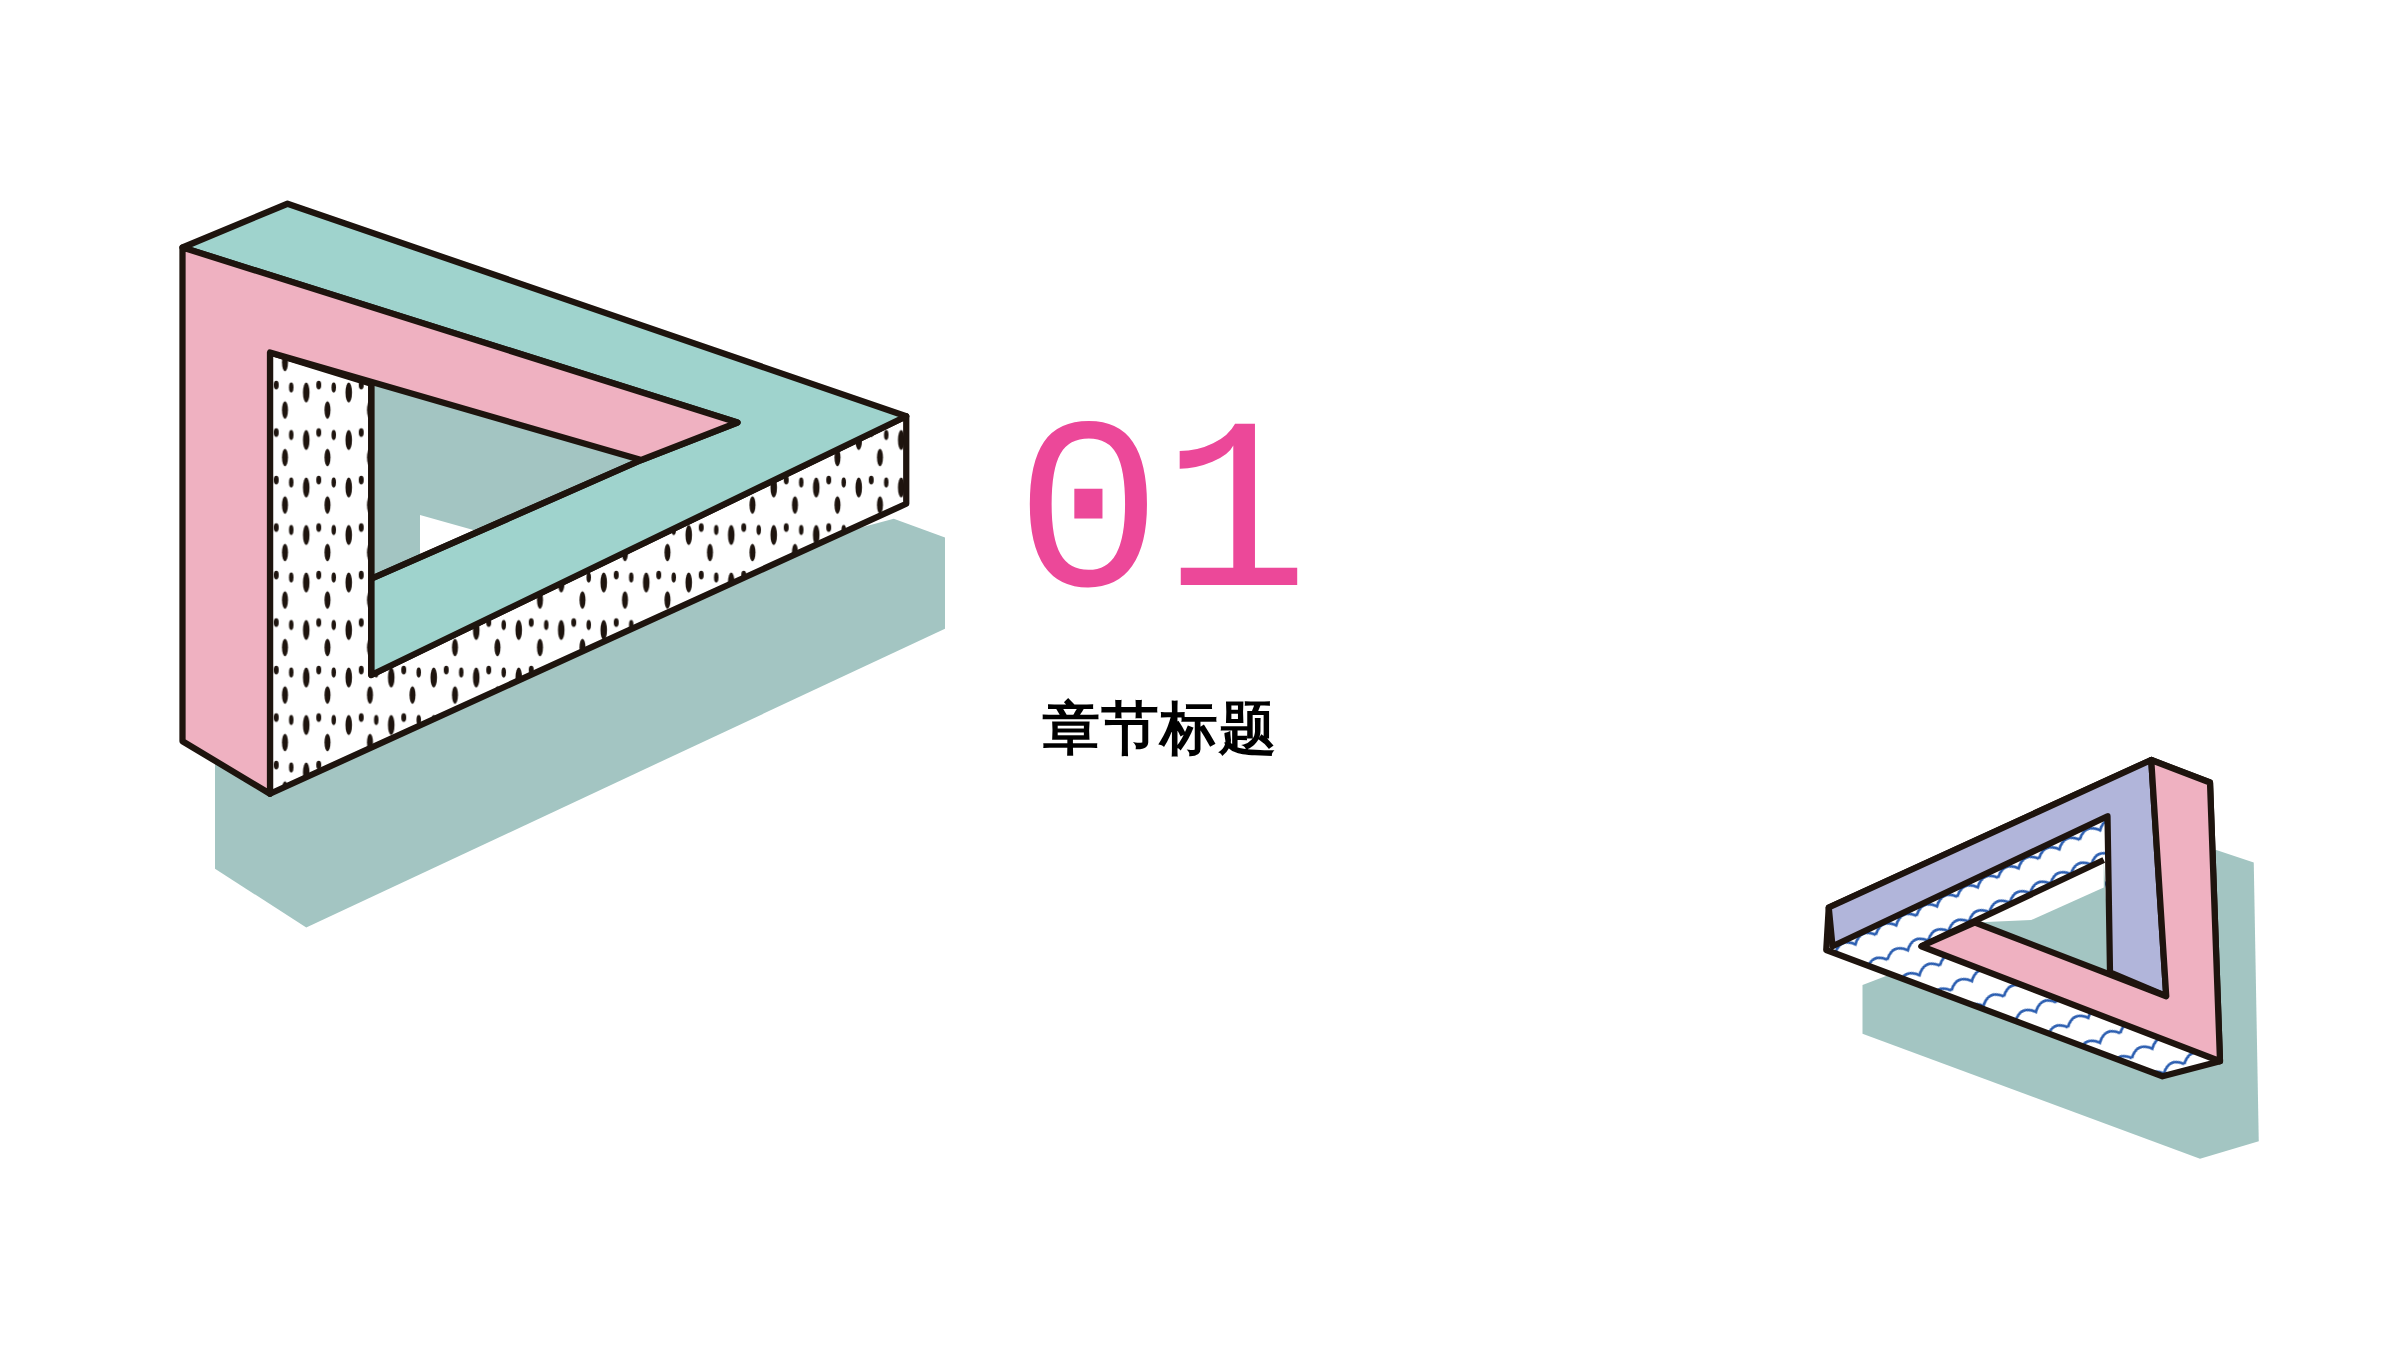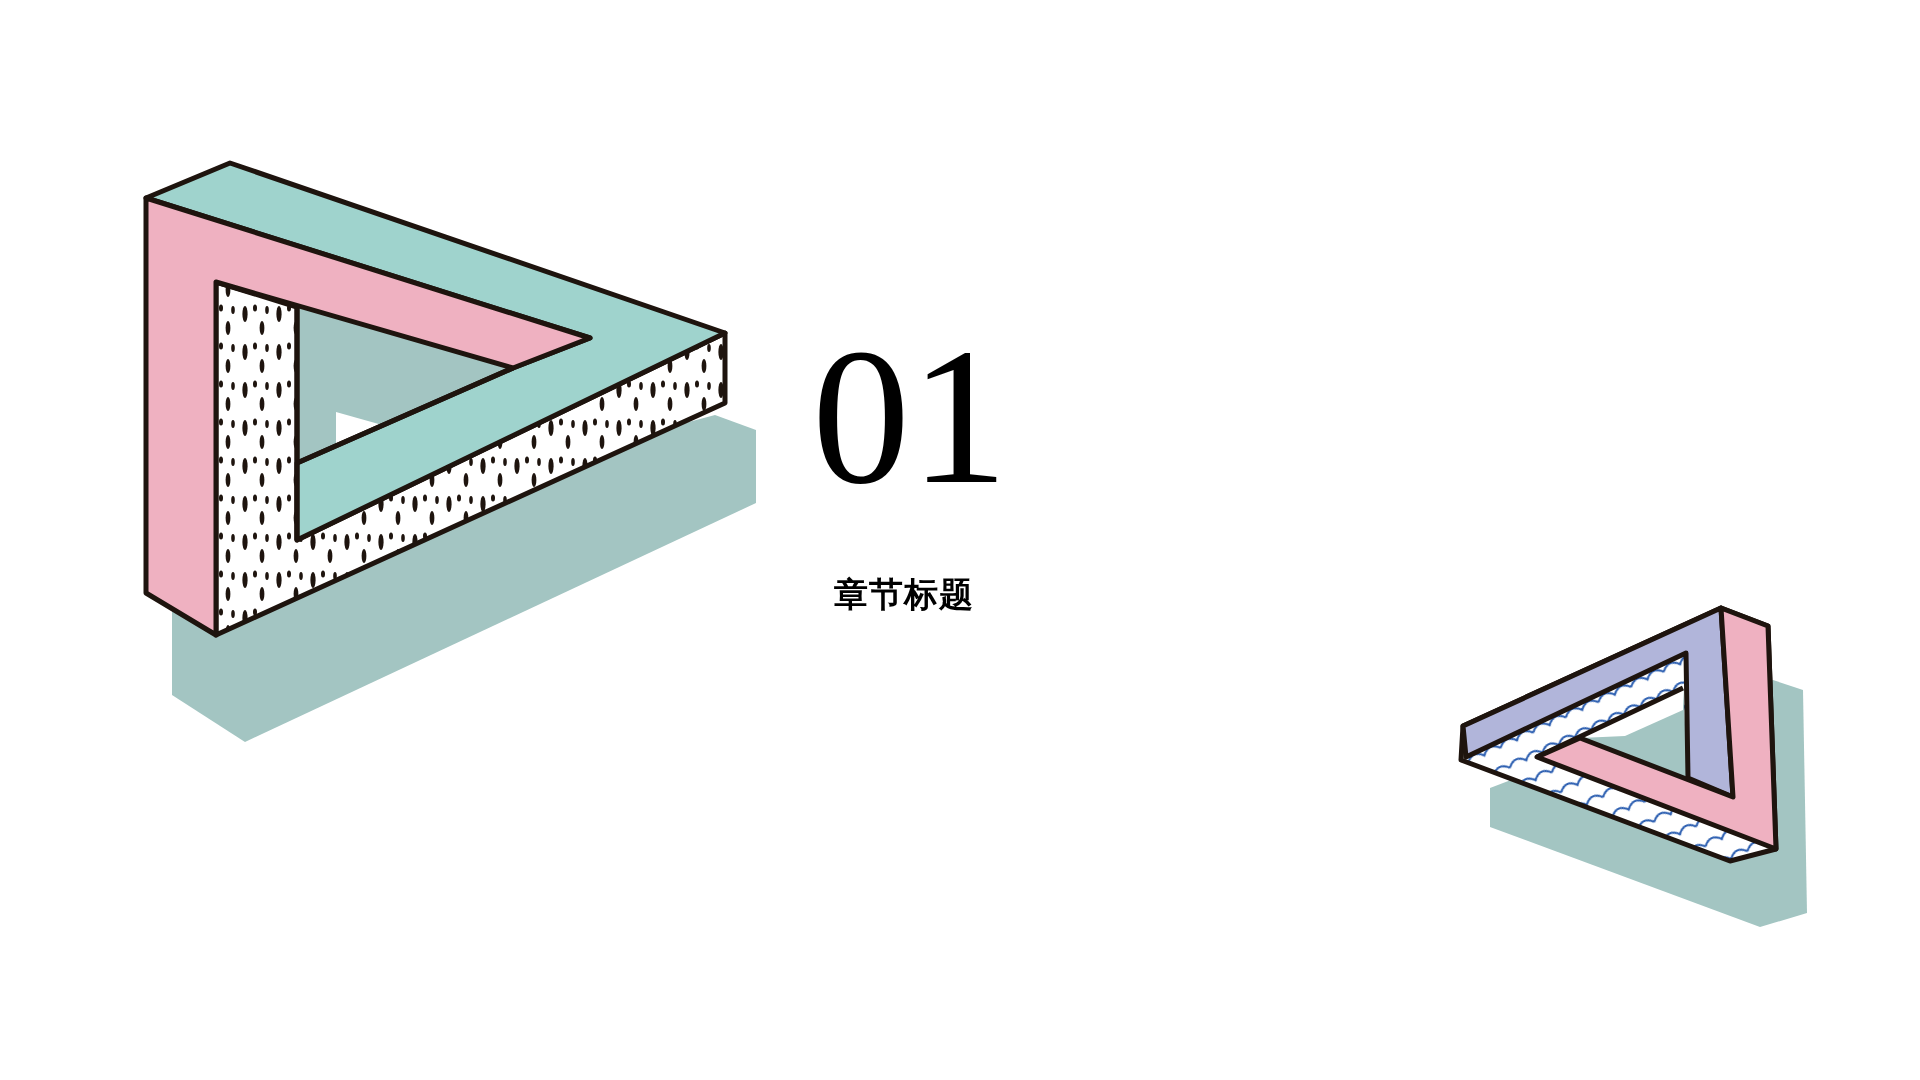--- a/index.html
+++ b/index.html
@@ -1,19 +1,19 @@
 <!DOCTYPE html>
 <html><head>
 <meta charset="utf-8">
 <style>
   html, body { margin:0; padding:0; background:#ffffff; }
   body { width:1920px; height:1080px; position:relative; overflow:hidden; font-family:"Liberation Sans", sans-serif; }
   .art { position:absolute; left:0; top:0; width:1920px; height:1080px; }
-  .chapter-number { position:absolute; left:812px; top:318px; font-family:Liberation Serif, serif; font-size:196px; line-height:196px; color:#000000; font-weight:normal; letter-spacing:0px; }
-  .chapter-title { position:absolute; left:834px; top:564px; font-family:"DejaVu Sans", sans-serif; font-size:34px; line-height:60px; font-weight:bold; color:#000000; letter-spacing:1px; }
+  .chapter-number { position:absolute; left:812px; top:318px; font-family:Liberation Mono, monospace; font-size:196px; line-height:196px; color:#ec4899; font-weight:normal; letter-spacing:0px; }
+  .chapter-title { position:absolute; left:834px; top:552px; font-family:"DejaVu Sans", sans-serif; font-size:46px; line-height:60px; font-weight:bold; color:#000000; letter-spacing:1px; }
 </style>
 </head>
 <body>
 
 <svg class="art" viewBox="0 0 1920 1080" xmlns="http://www.w3.org/2000/svg">
   <defs>
     <pattern id="dots" x="0" y="0" width="34" height="38" patternUnits="userSpaceOnUse">
       <rect width="34" height="38" fill="#ffffff"></rect>
       <ellipse cx="7" cy="10" rx="2.6" ry="8" fill="#1e140e"></ellipse>
       <ellipse cx="24" cy="24" rx="2.4" ry="7" fill="#1e140e"></ellipse>

